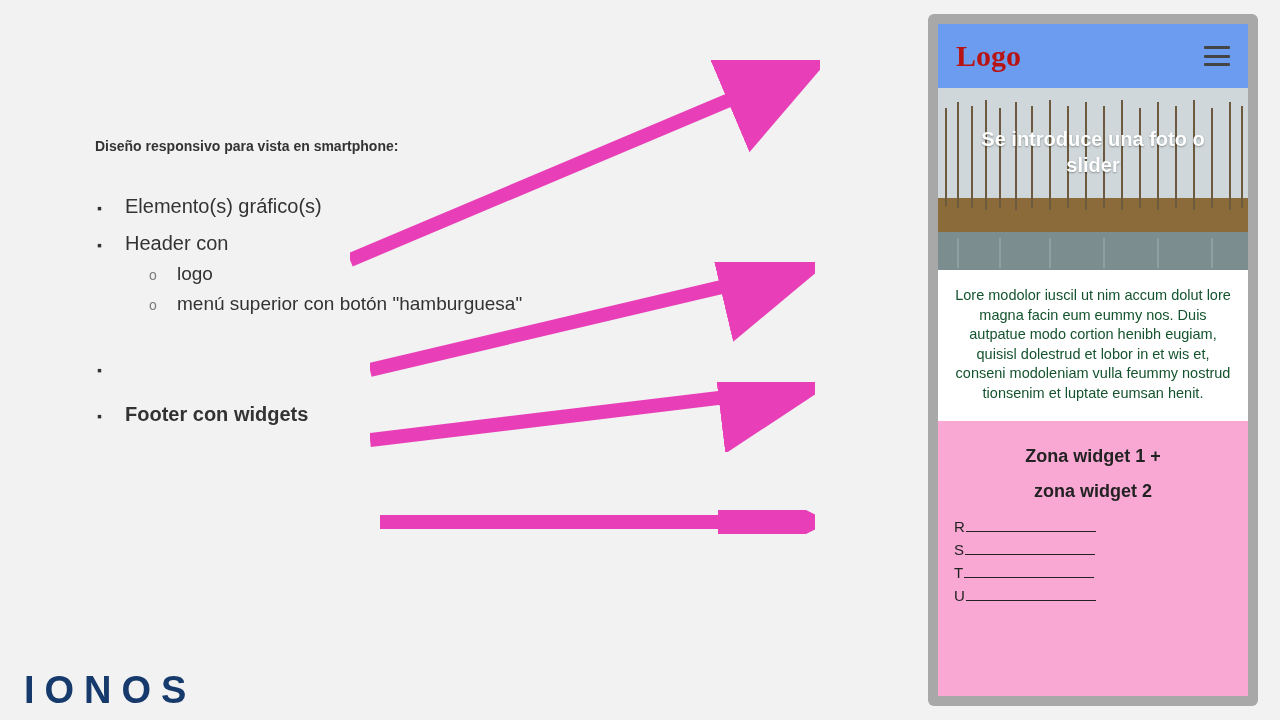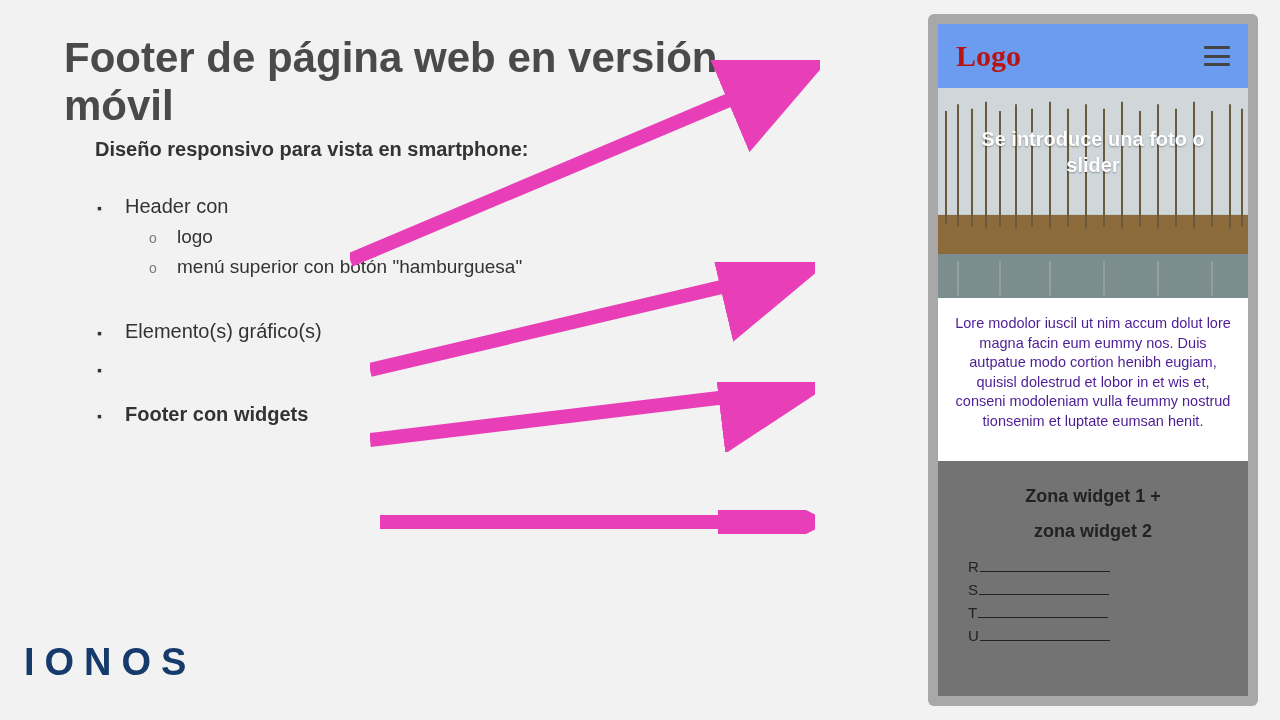--- a/index.html
+++ b/index.html
@@ -1,73 +1,72 @@
 <!DOCTYPE html>
 <html><head>
 <meta charset="utf-8">
 <style>
   * { box-sizing: border-box; margin: 0; padding: 0; }
   html, body { width: 1280px; height: 720px; font-family: "Segoe UI", Arial, sans-serif; background: #f2f2f2; overflow: hidden; }
   .slide { position: relative; width: 1280px; height: 720px; }
 
   .title { position: absolute; left: 64px; top: 34px; width: 680px; font-size: 42px; font-weight: 700; color: #4a4a4a; line-height: 1.15; }
-  .subheading { position: absolute; left: 95px; top: 138px; font-size: 20px; font-weight: 700; color: #333; }
+  .subheading { position: absolute; left: 95px; top: 138px; font-size: 14px; font-weight: 700; color: #333; }
 
   ul.bullets { position: absolute; left: 95px; top: 195px; list-style: none; font-size: 20px; color: #333; }
   ul.bullets > li { position: relative; padding-left: 30px; margin-bottom: 14px; }
   ul.bullets > li::before { content: "▪"; position: absolute; left: 2px; top: 0; color: #333; font-size: 14px; line-height: 26px; }
   ul.sub { list-style: none; margin-top: 8px; margin-left: 24px; font-size: 19px; }
   ul.sub > li { position: relative; padding-left: 28px; margin-bottom: 8px; color: #333; }
   ul.sub > li::before { content: "o"; position: absolute; left: 0; top: 0; color: #7a7a7a; font-size: 14px; line-height: 24px; }
   .gap { height: 20px; }
   .bold { font-weight: 700; margin-top: 36px; }
 
-  .brand { position: absolute; left: 24px; bottom: 36px; font-size: 38px; font-weight: 700; color: #163a6b; letter-spacing: 10px; }
+  .brand { position: absolute; left: 24px; bottom: 8px; font-size: 38px; font-weight: 700; color: #163a6b; letter-spacing: 10px; }
 
   
   .phone { position: absolute; right: 22px; top: 14px; width: 330px; height: 692px; background: #a8a8a8; border-radius: 6px; padding: 10px; }
   .screen { width: 100%; height: 100%; background: #6c9cf0; display: flex; flex-direction: column; }
   .p-header { height: 64px; background: #6c9cf0; display: flex; align-items: center; justify-content: space-between; padding: 0 18px; }
   .p-logo { font-size: 30px; font-weight: 800; color: #b81414; font-family: Georgia, "Times New Roman", serif; }
   .burger { width: 26px; height: 20px; display: flex; flex-direction: column; justify-content: space-between; cursor: pointer; }
   .burger span { display: block; height: 3px; background: #444; border-radius: 1px; }
 
-  .hero { position: relative; height: 210px; overflow: hidden; }
+  .hero { position: relative; height: 182px; overflow: hidden; }
   .hero svg { display: block; width: 100%; height: 100%; }
   .hero-text { position: absolute; top: 38px; left: 0; right: 0; text-align: center; color: #fff; font-weight: 700; font-size: 20px; padding: 0 14px; text-shadow: 0 1px 2px rgba(0,0,0,.35); line-height: 1.3; }
 
-  .welcome { background: #fff; color: #4c1d95; font-size: 14.5px; text-align: center; padding: 16px 14px 30px; line-height: 1.35; }
+  .welcome { background: #fff; color: #14532d; font-size: 14.5px; text-align: center; padding: 16px 14px 18px; line-height: 1.35; }
 
-  .footer-zone { flex: 1; background: #737373; padding: 18px 30px 10px; color: #222; }
+  .footer-zone { flex: 1; background: #f9a8d4; padding: 18px 16px 10px; color: #222; }
   .widget-title { text-align: center; font-size: 18px; font-weight: 700; line-height: 1.9; }
   .links { margin-top: 10px; font-size: 15px; color: #222; }
   .links div { margin-bottom: 6px; }
   .uline { display: inline-block; border-bottom: 1px solid #222; width: 130px; vertical-align: baseline; margin-left: 1px; }
 
   
   .arrow { position: absolute; pointer-events: none; }
 </style>
 </head>
 <body>
 
 <div class="slide">
 
-  <h1 class="title">Footer de página web en versión móvil</h1>
   <div class="subheading">Diseño responsivo para vista en smartphone:</div>
 
   <ul class="bullets">
+    <li>Elemento(s) gráfico(s)</li>
     <li>
       <span>Header con</span>
       <ul class="sub">
         <li>logo</li>
         <li>menú superior con botón "hamburguesa"</li>
       </ul>
       <div class="gap"></div>
     </li>
-    <li>Elemento(s) gráfico(s)</li>
     <li style="height:10px; padding:0; margin:0;"></li>
     <li class="bold" style="list-style:none;">Footer con widgets</li>
   </ul>
 
   <div class="brand">IONOS</div>
 
   <svg class="arrow" style="left:350px; top:60px;" width="470" height="210">
     <defs>
         <marker id="ah1" markerWidth="8" markerHeight="8" refX="6" refY="4" orient="auto">
           <polygon points="0 0, 8 4, 0 8" fill="#e83fb8"></polygon>

